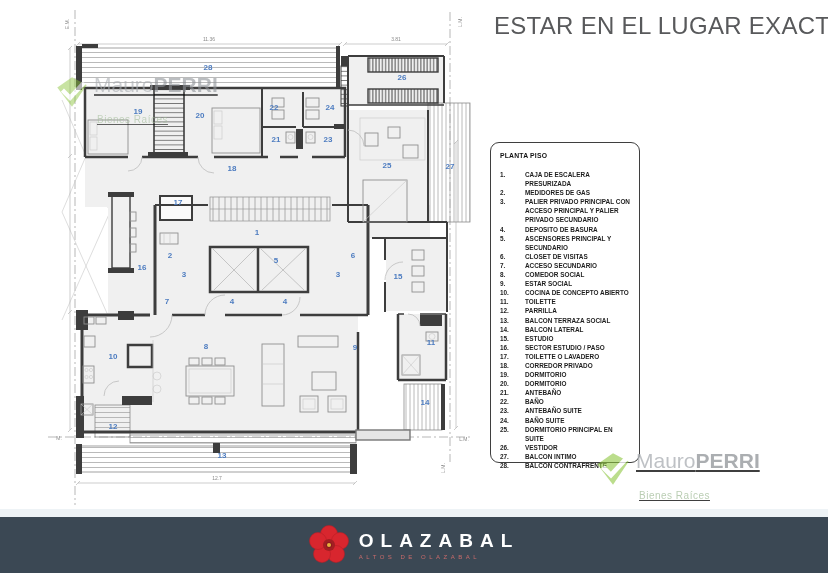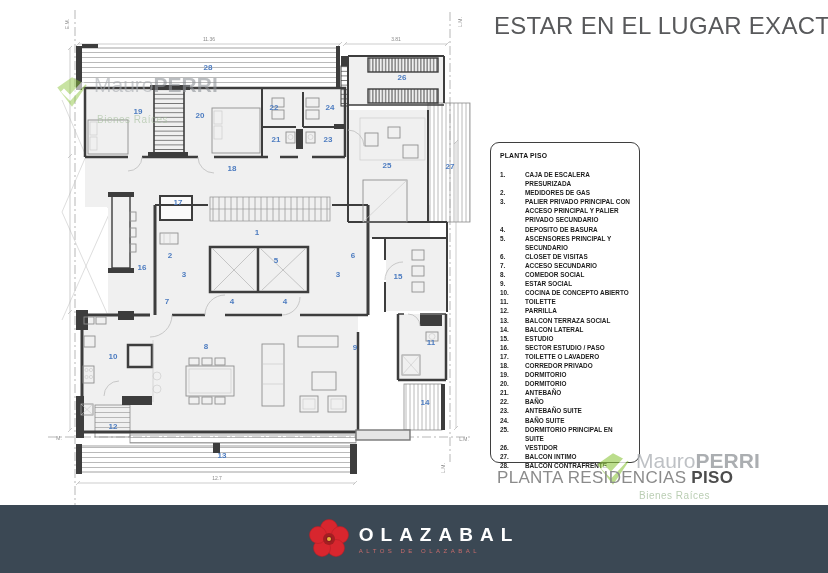--- a/index.html
+++ b/index.html
@@ -15,30 +15,30 @@
   .legend h3{margin:0 0 11px 0;font-size:6.8px;letter-spacing:.2px;color:#111;}
   .legend-row{display:flex;font-size:6.4px;font-weight:700;color:#1d1d1d;line-height:1.42;}
   .legend-row .ln{width:25px;flex:none;}
   .legend-row .lt{flex:1;}
   
   .caption{position:absolute;left:497px;top:468px;font-size:17px;color:#8b8b8b;
            letter-spacing:.3px;z-index:4;white-space:nowrap;}
   .caption b{color:#4c4c4c;font-weight:700;}
   
   .wm{position:absolute;display:flex;align-items:flex-start;z-index:3;pointer-events:none;}
-  .wm .wm-txt{line-height:1;}
+  .wm .wm-txt{line-height:1;text-decoration:underline;}
   .wm .nm{font-size:21px;color:#a9adb2;}
   .wm .nm b{color:#8f9398;font-weight:700;}
   .wm .sub{font-size:10px;color:#a3bd9a;margin-top:20px;margin-left:3px;letter-spacing:.5px;}
   .wm-tl{left:56px;top:74px;opacity:.6;}
   .wm-br{left:596px;top:450px;opacity:.75;}
   .wm svg{margin-right:6px;margin-top:2px;}
   
   .pale-band{position:absolute;left:0;bottom:56px;width:100%;height:8px;background:#eef3f6;}
-  .footer{position:absolute;left:0;bottom:0;width:100%;height:68px;background:var(--bar,#3b4854);
+  .footer{position:absolute;left:0;bottom:0;width:100%;height:56px;background:var(--bar,#3b4854);
           display:flex;align-items:center;justify-content:center;gap:10px;}
   .brand-name{color:#fff;font-size:19px;font-weight:600;letter-spacing:7px;line-height:1;}
   .brand-sub{color:#c96b6b;font-size:6px;letter-spacing:3.5px;margin-top:4px;}
   
   .plan-svg{position:absolute;left:0;top:0;z-index:1;}
   .floor{fill:#f0f0f0;stroke:none;}
   .floorw{fill:#fafafa;stroke:none;}
   .w3{stroke:#3d3d3d;stroke-width:3;fill:none;}
   .w25{stroke:#3d3d3d;stroke-width:2.5;fill:none;}
   .w2{stroke:#3d3d3d;stroke-width:2;fill:none;}
@@ -441,21 +441,20 @@
     <svg width="34" height="34" viewBox="0 0 50 50">
       <polygon points="2,18 25,2 48,14 25,48" fill="#8dc63f" opacity="0.8"></polygon>
       <path d="M10,22 L22,34 L44,10" stroke="#ffffff" stroke-width="7" fill="none"></path>
     </svg>
     <div class="wm-txt">
       <div class="nm"><span>Mauro</span><b>PERRI</b></div>
       <div class="sub">Bienes Raíces</div>
     </div>
   </div>
 
-  <div class="caption"><span>PLANTA RESIDENCIAS </span><b>PISO</b></div>
 
   <div class="pale-band"></div>
   <div class="footer">
     <svg width="40" height="42" viewBox="0 0 40 40">
       <circle cx="20" cy="9" r="8.5" fill="#d8262e" stroke="#b71f26" stroke-width="0.6"></circle>
       <circle cx="31" cy="16" r="8.5" fill="#d8262e" stroke="#b71f26" stroke-width="0.6"></circle>
       <circle cx="27" cy="29" r="8.5" fill="#d8262e" stroke="#b71f26" stroke-width="0.6"></circle>
       <circle cx="13" cy="29" r="8.5" fill="#d8262e" stroke="#b71f26" stroke-width="0.6"></circle>
       <circle cx="9" cy="16" r="8.5" fill="#d8262e" stroke="#b71f26" stroke-width="0.6"></circle>
       <circle cx="20" cy="20" r="6" fill="#a31e22"></circle>

